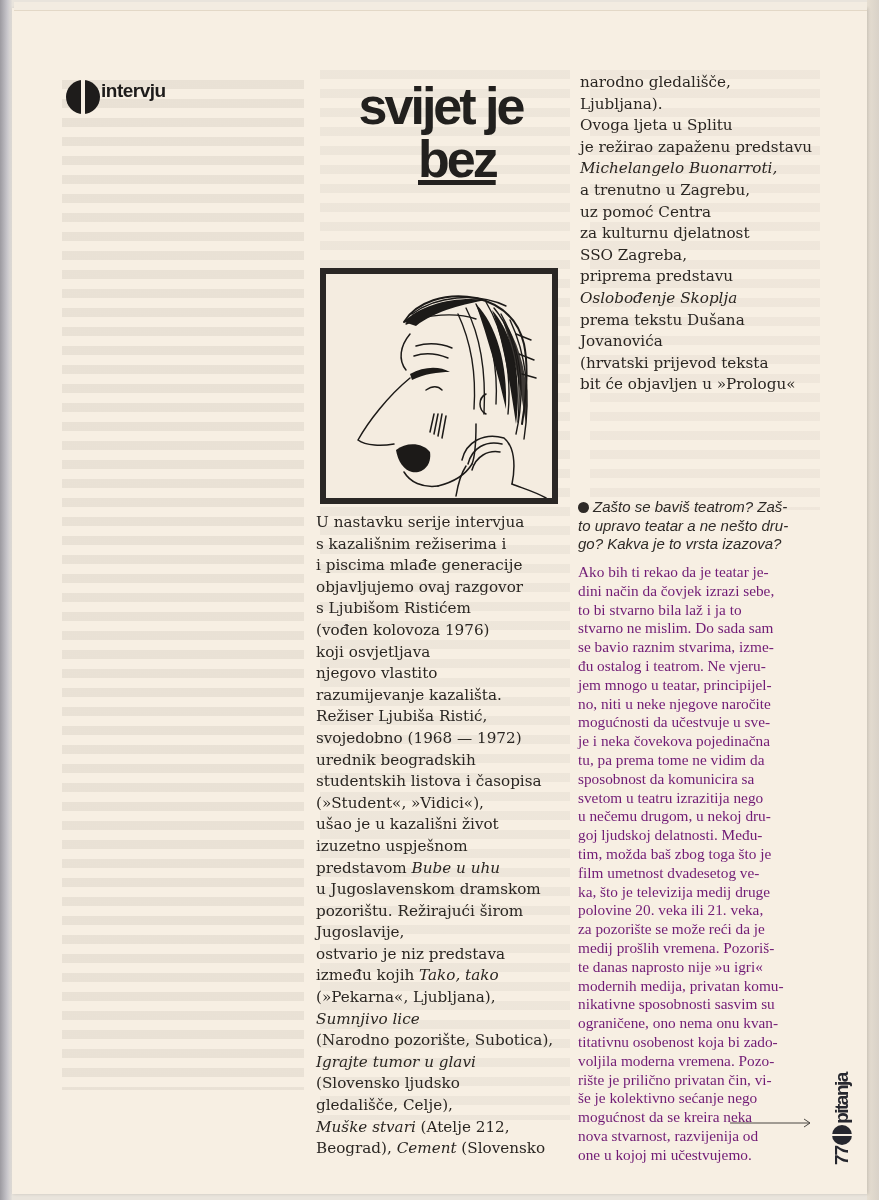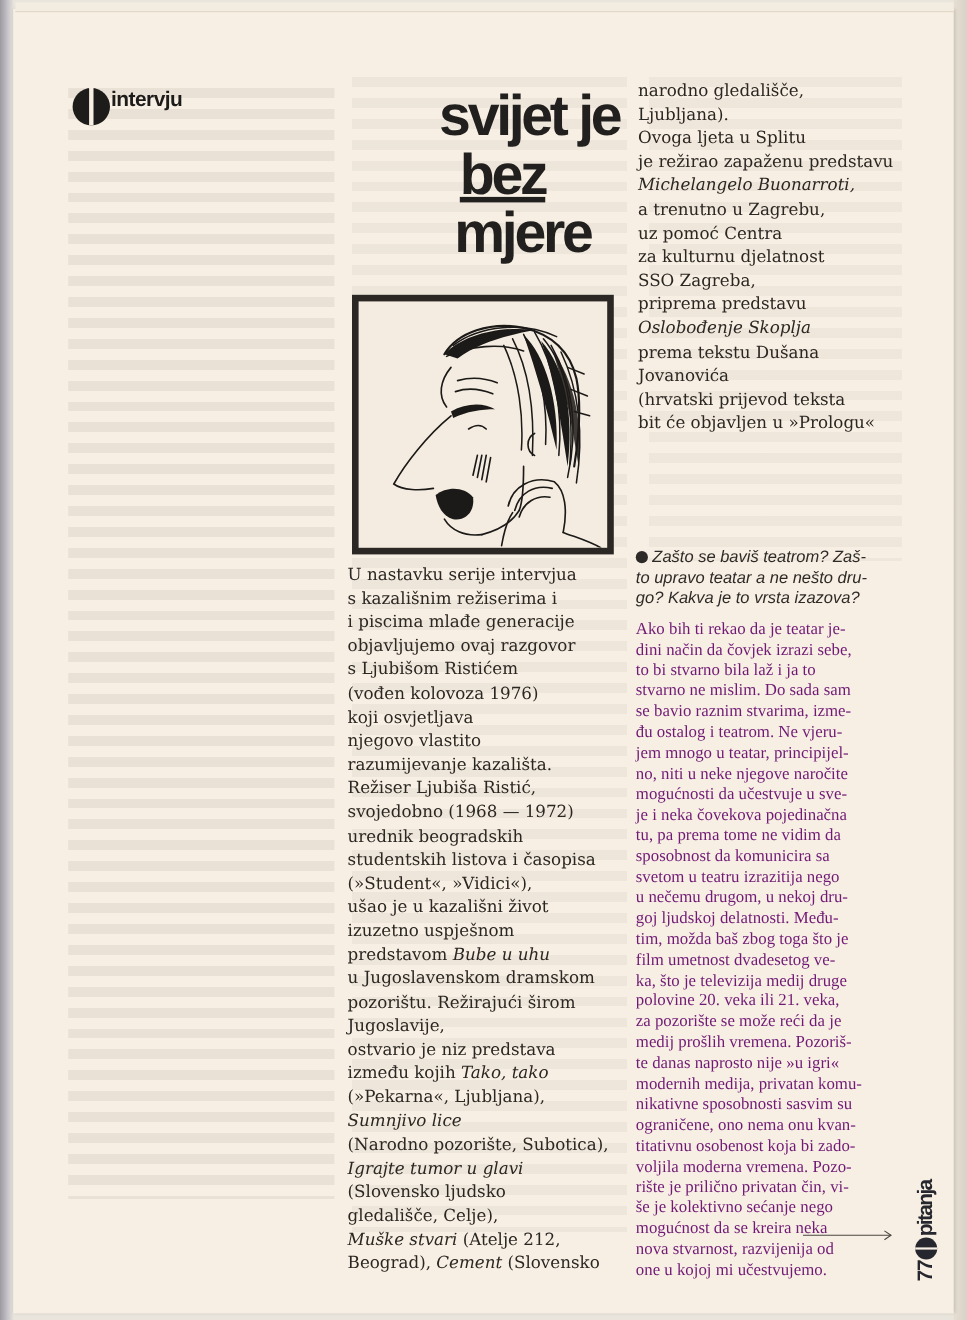--- a/index.html
+++ b/index.html
@@ -62,21 +62,21 @@
     color:#1e1c1b; margin-left:1px; letter-spacing:-0.5px;
   }
 
   
   .headline {
     position:absolute; left:318px; top:80px; width:245px;
     font-family:"Liberation Sans", sans-serif; font-weight:bold;
     font-size:52px; line-height:53px; color:#22201e; letter-spacing:-3px;
   }
   .headline div { white-space:nowrap; }
-  .hl-1 { text-align:right; }
+  .hl-1 { text-align:center; }
   .hl-2 { padding-left:100px;text-decoration:underline; }
   .hl-3 { padding-left:95px; }
 
   
   .portrait {
     position:absolute; left:320px; top:268px; width:238px; height:236px;
     border:6px solid #2a2725; box-sizing:border-box; background:#f4ece0; overflow:hidden;
   }
 
   
@@ -145,21 +145,20 @@
 <div class="ghost3"></div>
 
 <div class="section-logo">
   <div class="logo-disc"></div>
   <span class="section-label">intervju</span>
 </div>
 
 <div class="headline">
   <div class="hl-1">svijet je</div>
   <div class="hl-2">bez</div>
-  <div class="hl-3">mjere</div>
 </div>
 
 <div class="portrait">
   <svg width="226" height="224" viewBox="0 0 226 224">
     <g fill="none" stroke="#1c1a18" stroke-width="1.4" stroke-linecap="round">
 
       <path d="M78 48 C90 28 120 18 150 24 C175 30 192 45 198 70 C203 95 200 125 196 150" stroke-width="2"></path>
       <path d="M80 50 C100 40 130 38 150 45"></path>
       <path d="M86 40 C110 22 150 18 180 32"></path>
       <path d="M150 30 C165 60 172 95 170 130"></path>

